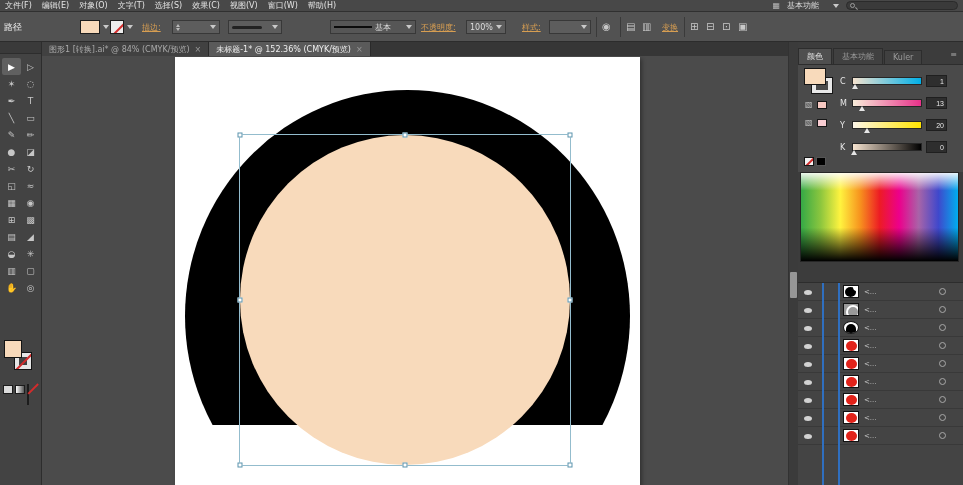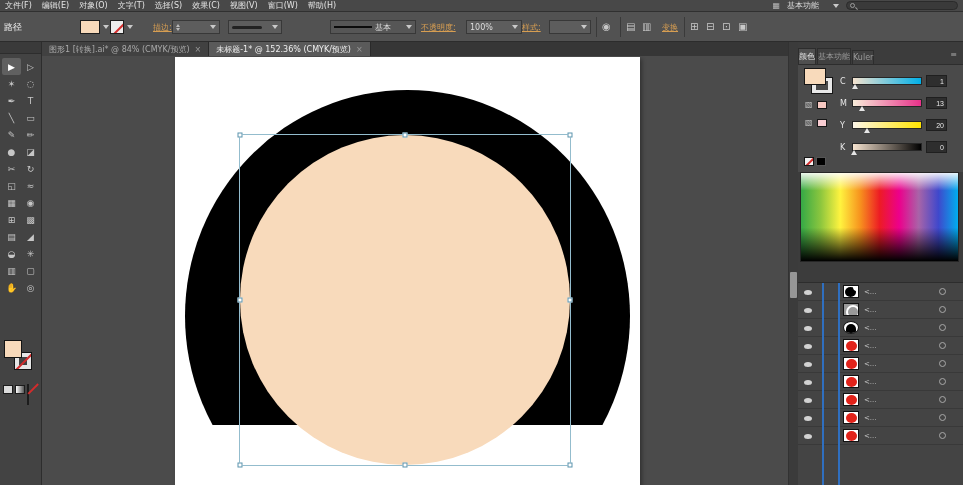--- a/index.html
+++ b/index.html
@@ -76,21 +76,21 @@
   .h-bl{left:0;top:100%} .h-bm{left:50%;top:100%} .h-br{left:100%;top:100%}
 
   
   .vscroll { position:absolute; left:788px; top:42px; width:10px; height:443px; background:#3b3b3b; border-left:1px solid #323232; }
   .vthumb { position:absolute; left:1px; top:230px; width:7px; height:26px; background:#969696; border-radius:1px; }
 
   
   .rightpanel { position:absolute; left:798px; top:42px; width:165px; height:443px; background:#3c3c3c; font-size:8px; }
   .ptabs { position:absolute; left:0; width:165px; display:flex; align-items:flex-end; }
   .ptabs-top { top:6px; } .ptabs-bottom { top:226px; }
-  .ptab { padding:2px 0 2px; background:#404040; color:#9b9b9b; border:1px solid #2d2d2d; border-bottom:none; margin-right:1px; white-space:nowrap; }
+  .ptab { padding:2px 8px 2px; background:#404040; color:#9b9b9b; border:1px solid #2d2d2d; border-bottom:none; margin-right:1px; white-space:nowrap; }
   .ptab.active { background:#4f4f4f; color:#e2e2e2; }
   .panel-menu { margin-left:auto; color:#aaa; padding-right:4px; font-size:8px; }
 
   .colorbody { position:absolute; left:0; top:22px; width:165px; height:108px; background:#4a4a4a; border-top:1px solid #2d2d2d; }
   .proxy-fill { position:absolute; left:6px; top:3px; width:22px; height:17px; border:1px solid #161616; z-index:2; }
   .proxy-stroke { position:absolute; left:13px; top:12px; width:22px; height:17px; background:#e8e8e8; border:1px solid #161616; }
   .proxy-stroke::after { content:""; position:absolute; left:4px; top:3px; right:4px; bottom:3px; background:#4a4a4a; }
   .gamut-cube { position:absolute; left:7px; font-size:8px; color:#c0c0c0; line-height:1; }
   .gamut-sw { position:absolute; left:19px; width:10px; height:8px; border:1px solid #161616; }
   .sliders { position:absolute; left:42px; top:5px; }
@@ -164,21 +164,21 @@
     <span class="cb" style="left:80px">
       <span class="swatch" style="background:#f8dabb"></span>
       <span class="caret-dn"></span>
     </span>
 
     <span class="cb" style="left:110px">
       <span class="stroke-none"></span>
       <span class="caret-dn"></span>
     </span>
 
-    <span class="cb cblink" style="left:153px">描边:</span>
+    <span class="cb cblink" style="left:142px">描边:</span>
 
     <span class="cb combo" style="left:172px; width:48px">
       <span class="stepper">
           <i class="up"></i>
           <i class="dn"></i>
         </span>
       <span class="caret-dn"></span>
     </span>
 
     <span class="cb combo" style="left:228px; width:54px">
@@ -186,21 +186,21 @@
       <span class="caret-dn"></span>
     </span>
 
     <span class="cb combo" style="left:330px; width:86px; background:#565656">
       <span class="brush-line"></span>
       <span>基本</span>
       <span class="caret-dn"></span>
     </span>
 
     <span class="cb cblink" style="left:421px">不透明度:</span>
-    <span class="cb combo" style="left:466px; width:56px">
+    <span class="cb combo" style="left:466px; width:40px">
       <span>100%</span>
       <span class="caret-dn"></span>
     </span>
 
     <span class="cb cblink" style="left:522px">样式:</span>
     <span class="cb combo" style="left:549px; width:42px">
       <span class="caret-dn"></span>
     </span>
 
     <span class="vsep" style="left:596px"></span>

